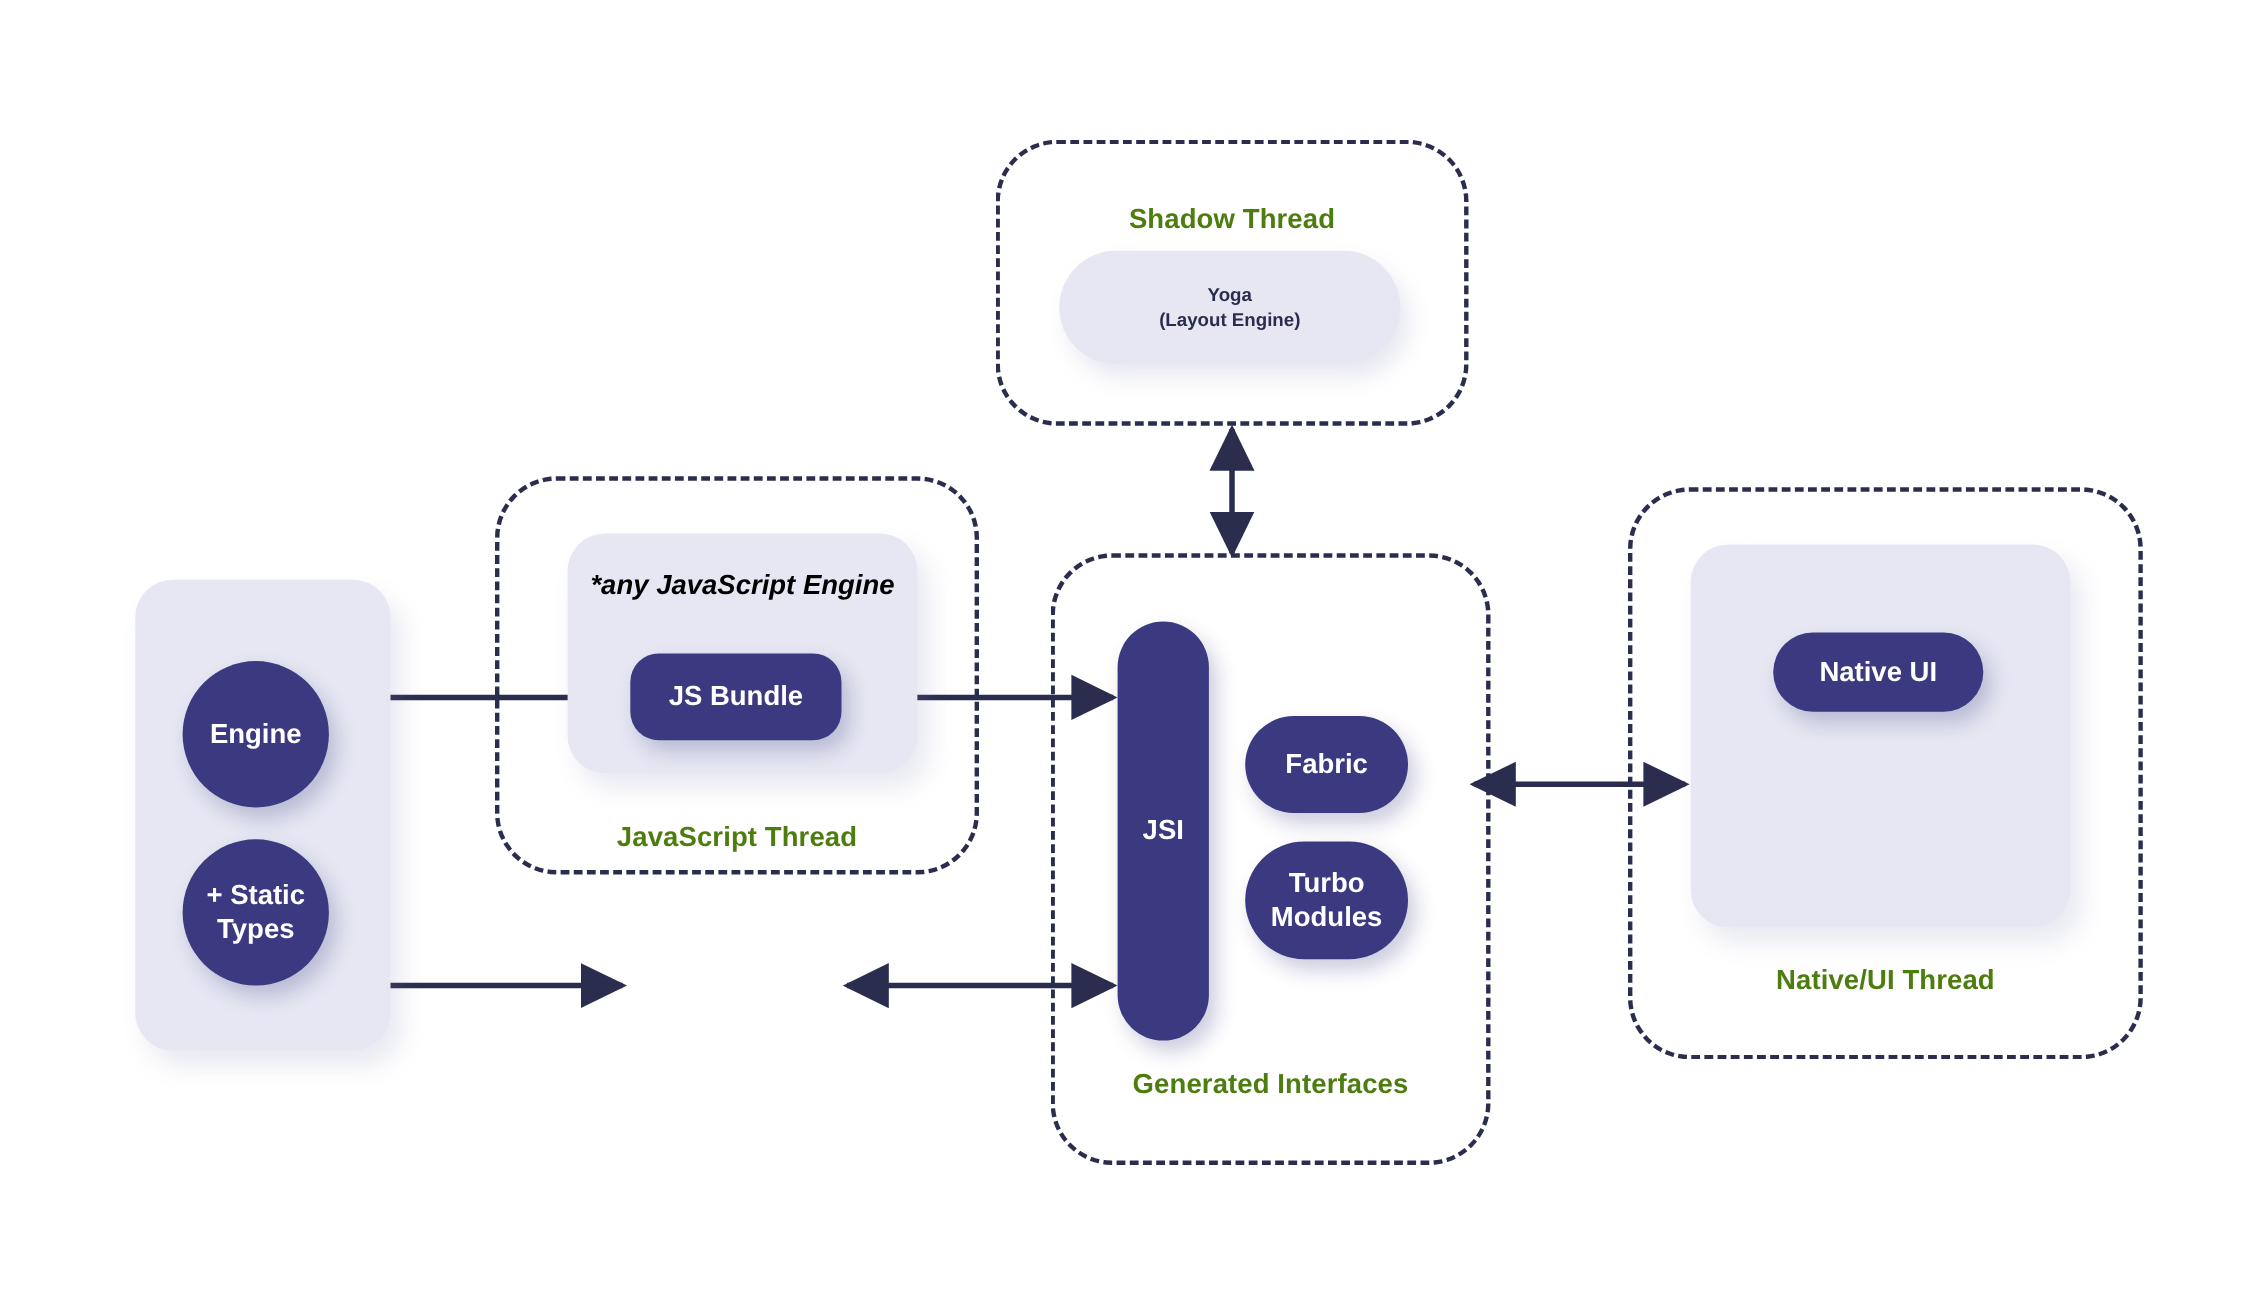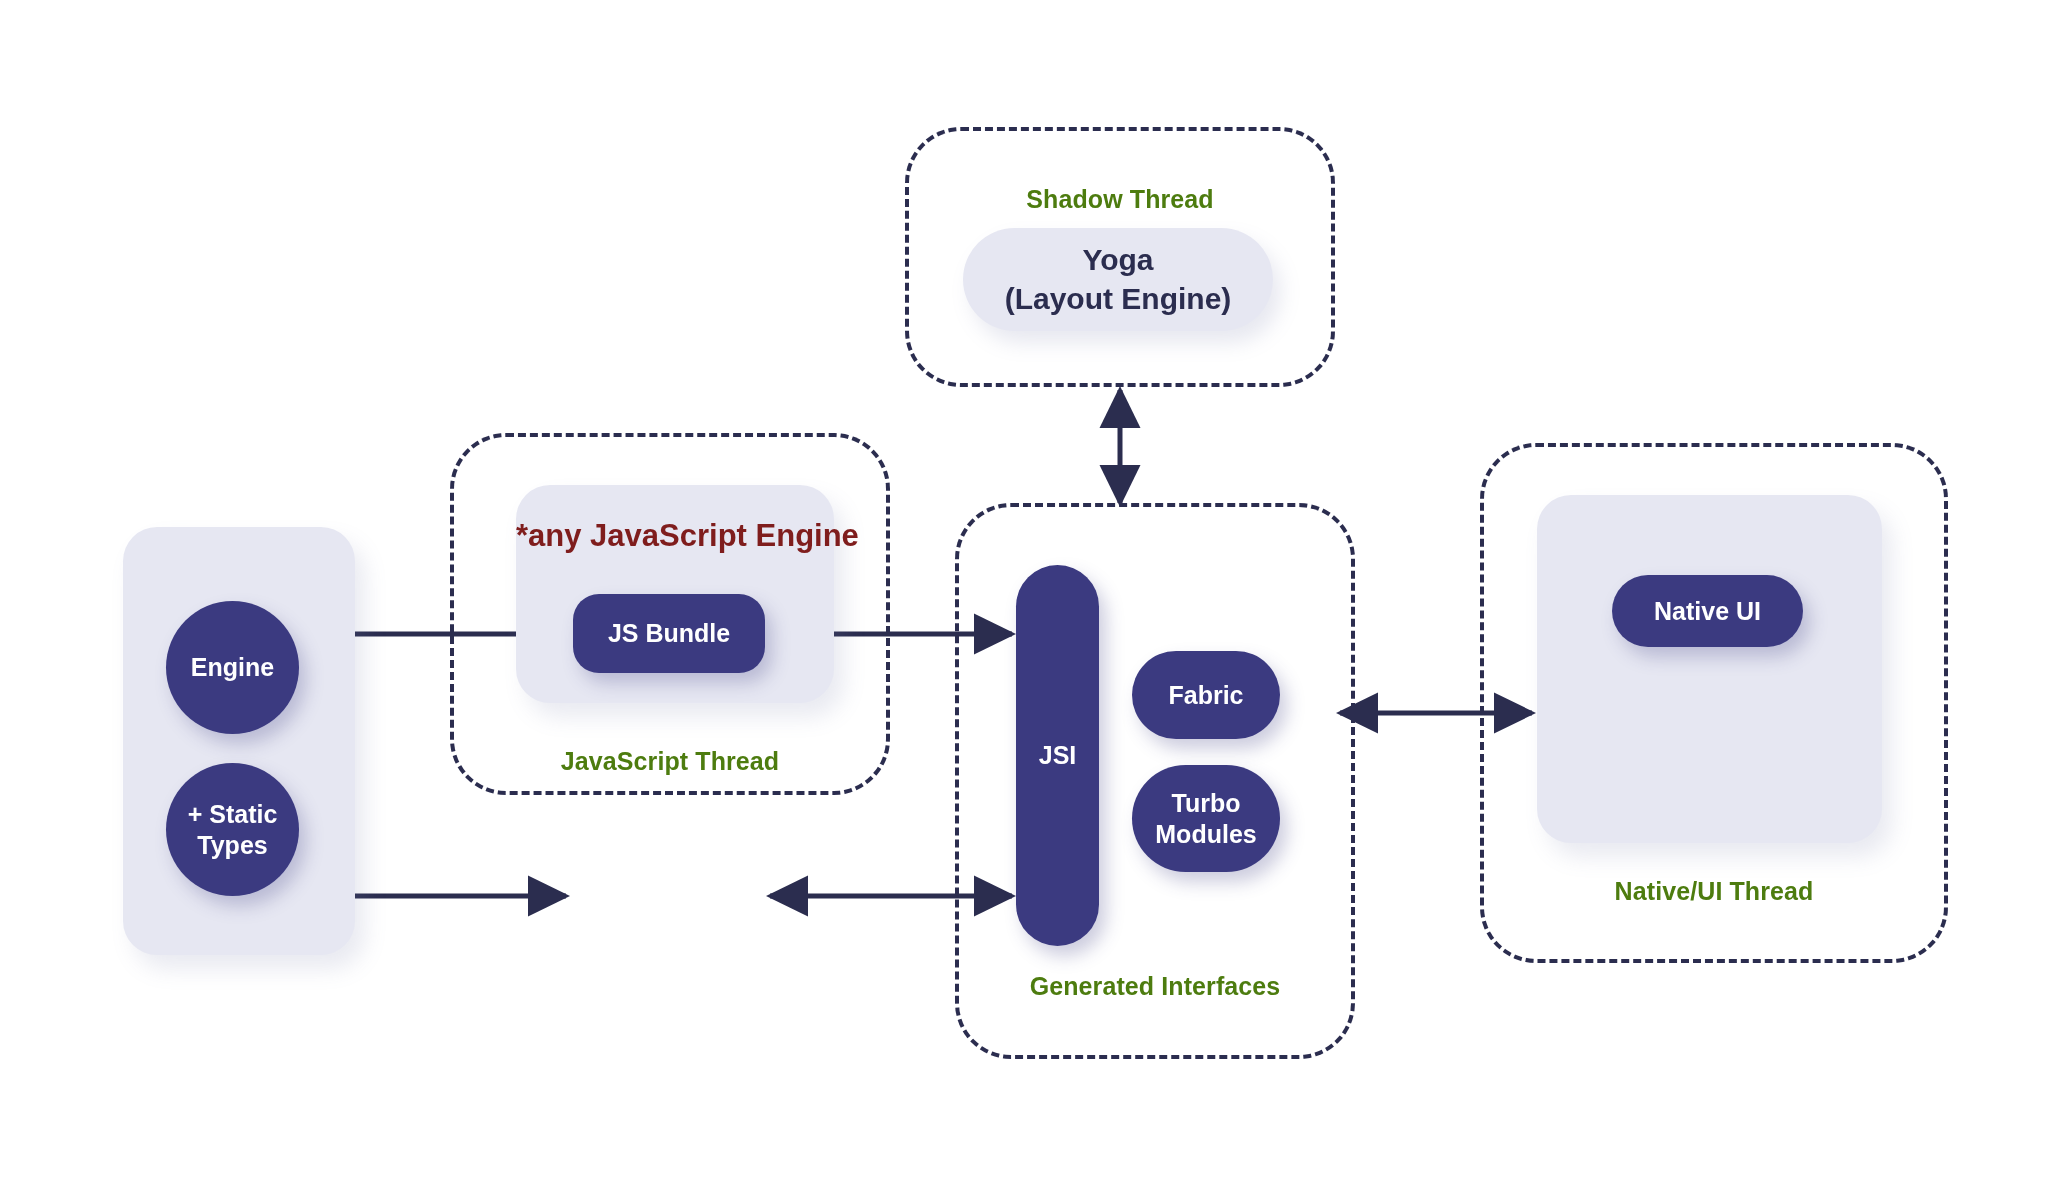--- a/index.html
+++ b/index.html
@@ -51,21 +51,21 @@
 
   .soft-pill {
     background: #e6e7f2;
     border-radius: 56px;
     box-shadow: 8px 12px 20px rgba(120,125,170,0.18);
     display: flex;
     align-items: center;
     justify-content: center;
     text-align: center;
     color: #2b2d4f;
-    font-size: 30px;
+    font-size: 17px;
     font-weight: bold;
     line-height: 1.28;
     white-space: pre-line;
   }
 
   .node {
     background: #3b3a80;
     color: #ffffff;
     display: flex;
     align-items: center;
@@ -77,24 +77,25 @@
     white-space: pre-line;
     box-shadow: 7px 10px 18px rgba(59,58,128,0.26);
   }
   .node.circle { border-radius: 50%; }
   .node.pill   { border-radius: 26px; }
   .node.roundpill { border-radius: 999px; }
 
   .inner-title {
     position: absolute;
     text-align: center;
-    color: #7f1d1d;
-    font-size: 31px;
+    color: #000000;
+    font-size: 25px;
     font-weight: bold;
     white-space: pre;
+    font-style: italic;
   }
 
   svg.arrows {
     position: absolute;
     left: 0; top: 0;
     width: 2048px;
     height: 1178px;
     pointer-events: none;
   }
 </style>

